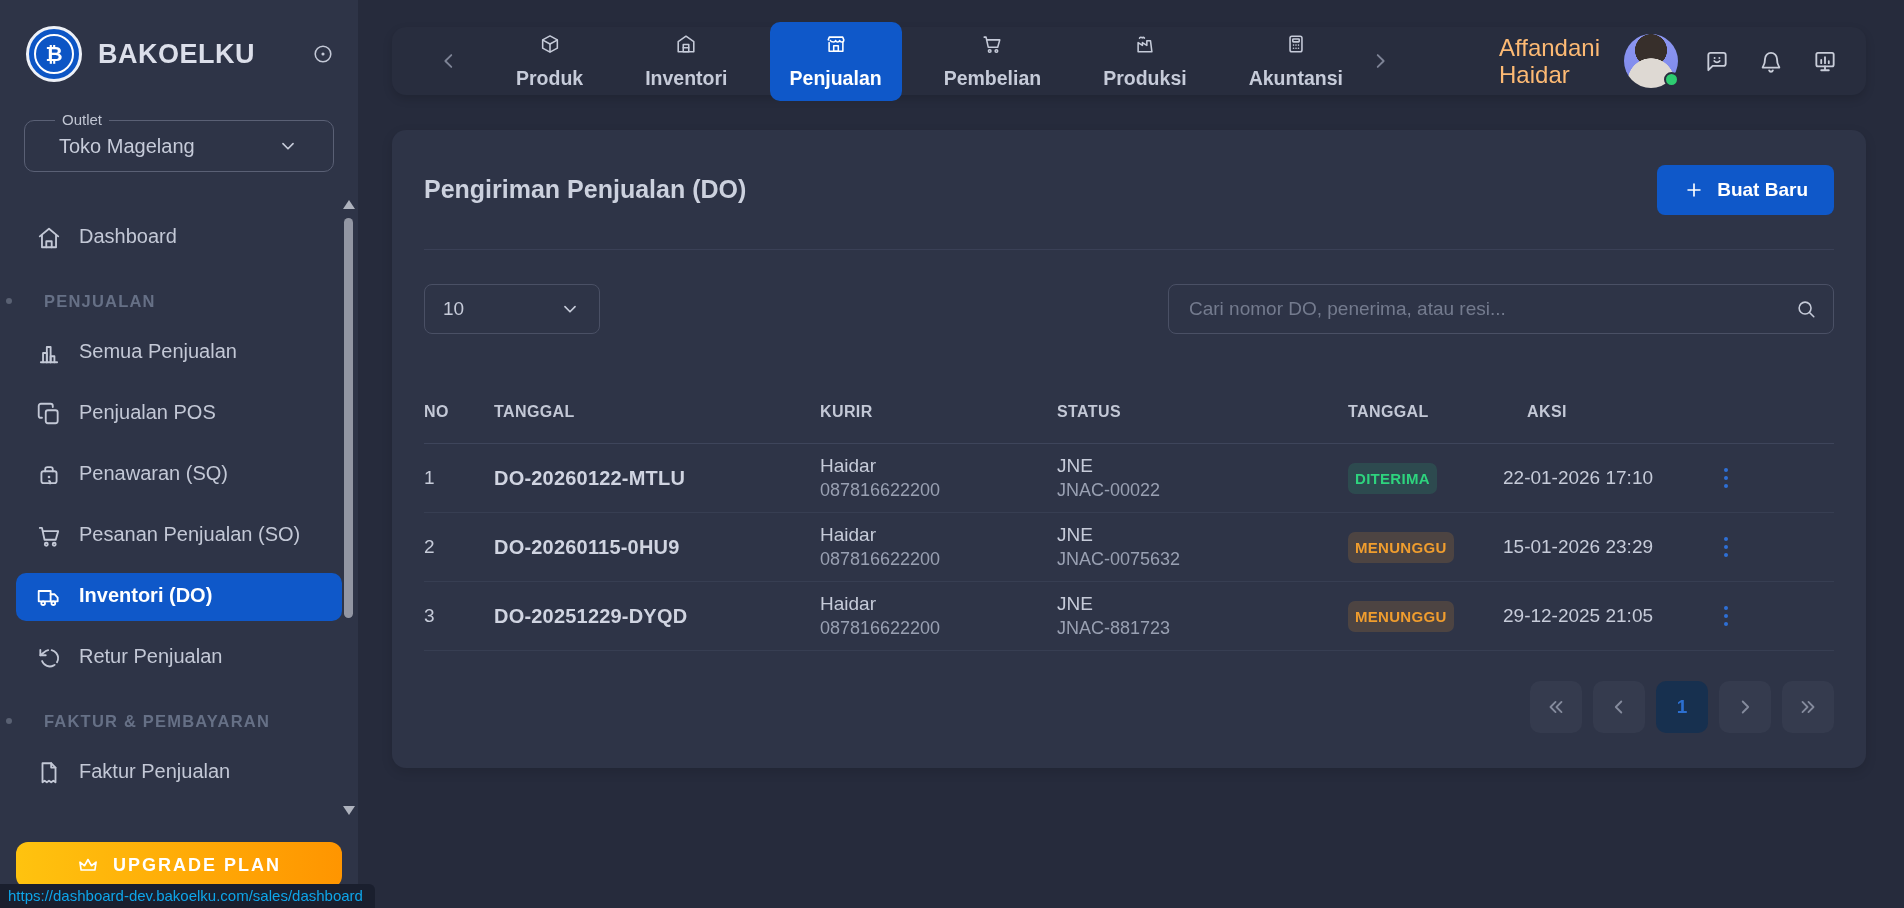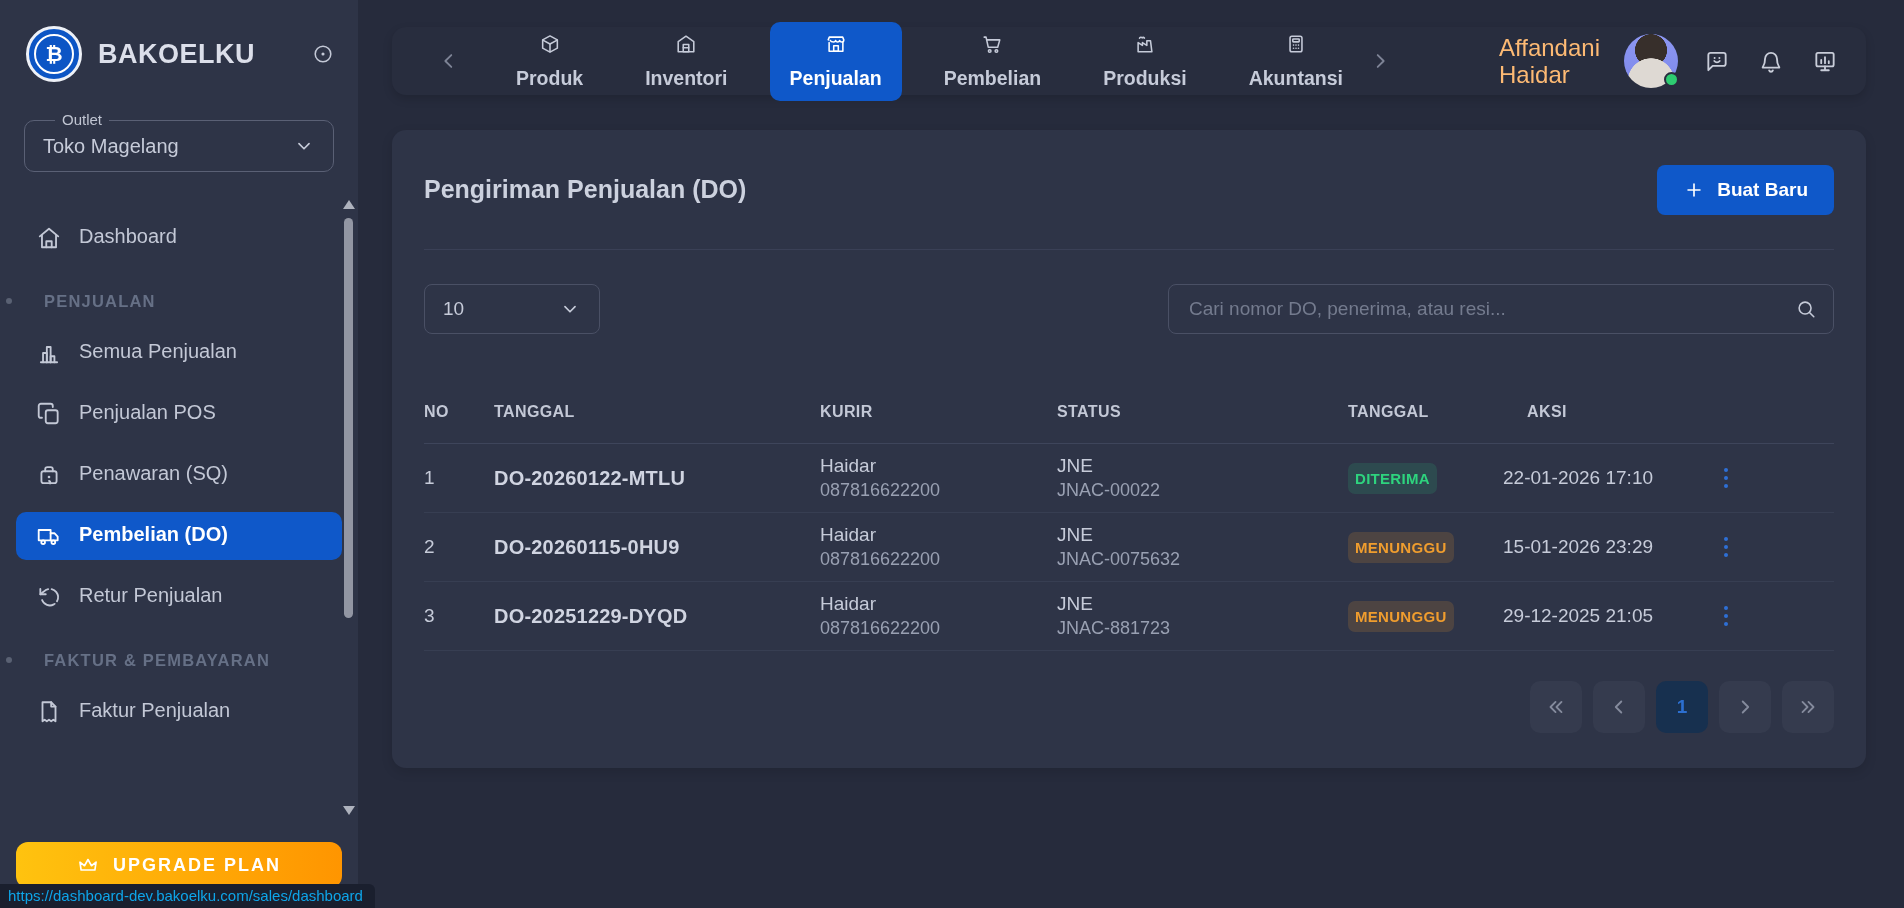--- a/index.html
+++ b/index.html
@@ -9,21 +9,21 @@
 
   
   .sidebar { width:358px; flex:none; background:#2e3447; position:relative; display:flex; flex-direction:column; overflow:hidden; }
   .brand-row { display:flex; align-items:center; gap:16px; padding:26px 24px 0 26px; }
   .logo { width:56px; height:56px; border-radius:50%; background:#0c55c5; border:3px solid #eef1f7; display:flex; align-items:center; justify-content:center; flex:none; }
   .logo-ring { width:40px; height:40px; border-radius:50%; border:2.5px solid #fff; display:flex; align-items:center; justify-content:center; }
   .logo-glyph { color:#fff; font-weight:700; font-size:21px; font-family:"DejaVu Sans",sans-serif; }
   .brand-name { flex:1; font-size:27px; font-weight:700; letter-spacing:.5px; color:#dcdfea; }
   .collapse-btn { background:none; border:none; color:#c3c8d6; cursor:pointer; display:flex; }
 
-  .outlet { margin:38px 24px 0; position:relative; border:1px solid #5a6075; border-radius:10px; height:52px; display:flex; align-items:center; padding:0 18px; cursor:pointer; }
+  .outlet { margin:38px 24px 0; position:relative; border:1px solid #5a6075; border-radius:10px; height:52px; display:flex; align-items:center; padding:0 34px; cursor:pointer; }
   .outlet-label { position:absolute; top:-10px; left:30px; background:#2e3447; padding:0 7px; font-size:15px; color:#c0c5d2; }
   .outlet-value { flex:1; font-size:20px; color:#c6cbd9; }
 
   .nav { margin-top:42px; flex:1; }
   .menu-item { display:flex; gap:17px; margin:0 16px 13px; padding:11px 20px; border-radius:10px; color:#c3c8d6; font-size:20px; cursor:pointer; }
   .menu-item.active { background:#0f58c9; color:#fff; font-weight:600; }
   .section-label { position:relative; margin:30px 0 18px 44px; font-size:16.5px; font-weight:700; letter-spacing:1.2px; color:#667086; }
   .section-bullet { position:absolute; left:-38px; top:6px; width:6px; height:6px; border-radius:50%; background:#5a6173; }
 
   .upgrade-btn { margin:0 16px 20px; height:46px; flex:none; border-radius:12px; border:none; cursor:pointer;
@@ -157,28 +157,36 @@
       </div>
       <div class="menu-item">
         <svg class="ic" viewBox="0 0 24 24" fill="none" stroke="currentColor" stroke-width="1.7" stroke-linecap="round" stroke-linejoin="round">
             <rect x="5" y="8.5" width="14" height="11" rx="2"></rect>
             <path d="M8.5 8.5V6.8a2 2 0 0 1 2-2h3a2 2 0 0 1 2 2v1.7"></path>
             <circle cx="12" cy="13.8" r="1.2" fill="currentColor" stroke="none"></circle>
             <path d="M12 17.5c1 .4 1.6 1.4 1 2.4"></path>
           </svg>
         <span>Penawaran (SQ)</span>
       </div>
+      <div class="menu-item">
+        <svg class="ic" viewBox="0 0 24 24" fill="none" stroke="currentColor" stroke-width="1.7" stroke-linecap="round" stroke-linejoin="round">
+            <circle cx="9.5" cy="19.6" r="1.4"></circle>
+            <circle cx="16.8" cy="19.6" r="1.4"></circle>
+            <path d="M3.5 4.5h2l2.4 11h10.3l2.3-8H6.4"></path>
+          </svg>
+        <span>Pesanan Penjualan (SO)</span>
+      </div>
       <div class="menu-item active">
         <svg class="ic" viewBox="0 0 24 24" fill="none" stroke="currentColor" stroke-width="1.7" stroke-linecap="round" stroke-linejoin="round">
             <path d="M2.5 6.5h11v9.5h-11z"></path>
             <path d="M13.5 9.5h3.7l2.8 3v3.5h-6.5"></path>
             <circle cx="6.6" cy="17.7" r="1.7"></circle>
             <circle cx="16" cy="17.7" r="1.7"></circle>
           </svg>
-        <span>Pembelian (DO)</span>
+        <span>Inventori (DO)</span>
       </div>
       <div class="menu-item">
         <svg class="ic" viewBox="0 0 24 24" fill="none" stroke="currentColor" stroke-width="1.7" stroke-linecap="round" stroke-linejoin="round">
             <path d="M4 4.5v5h5"></path>
             <path d="M5.6 14.8A7.6 7.6 0 1 0 7.2 7L4 9.5" stroke-dasharray="14 3.2"></path>
           </svg>
         <span>Retur Penjualan</span>
       </div>
 
       <div class="section-label">

